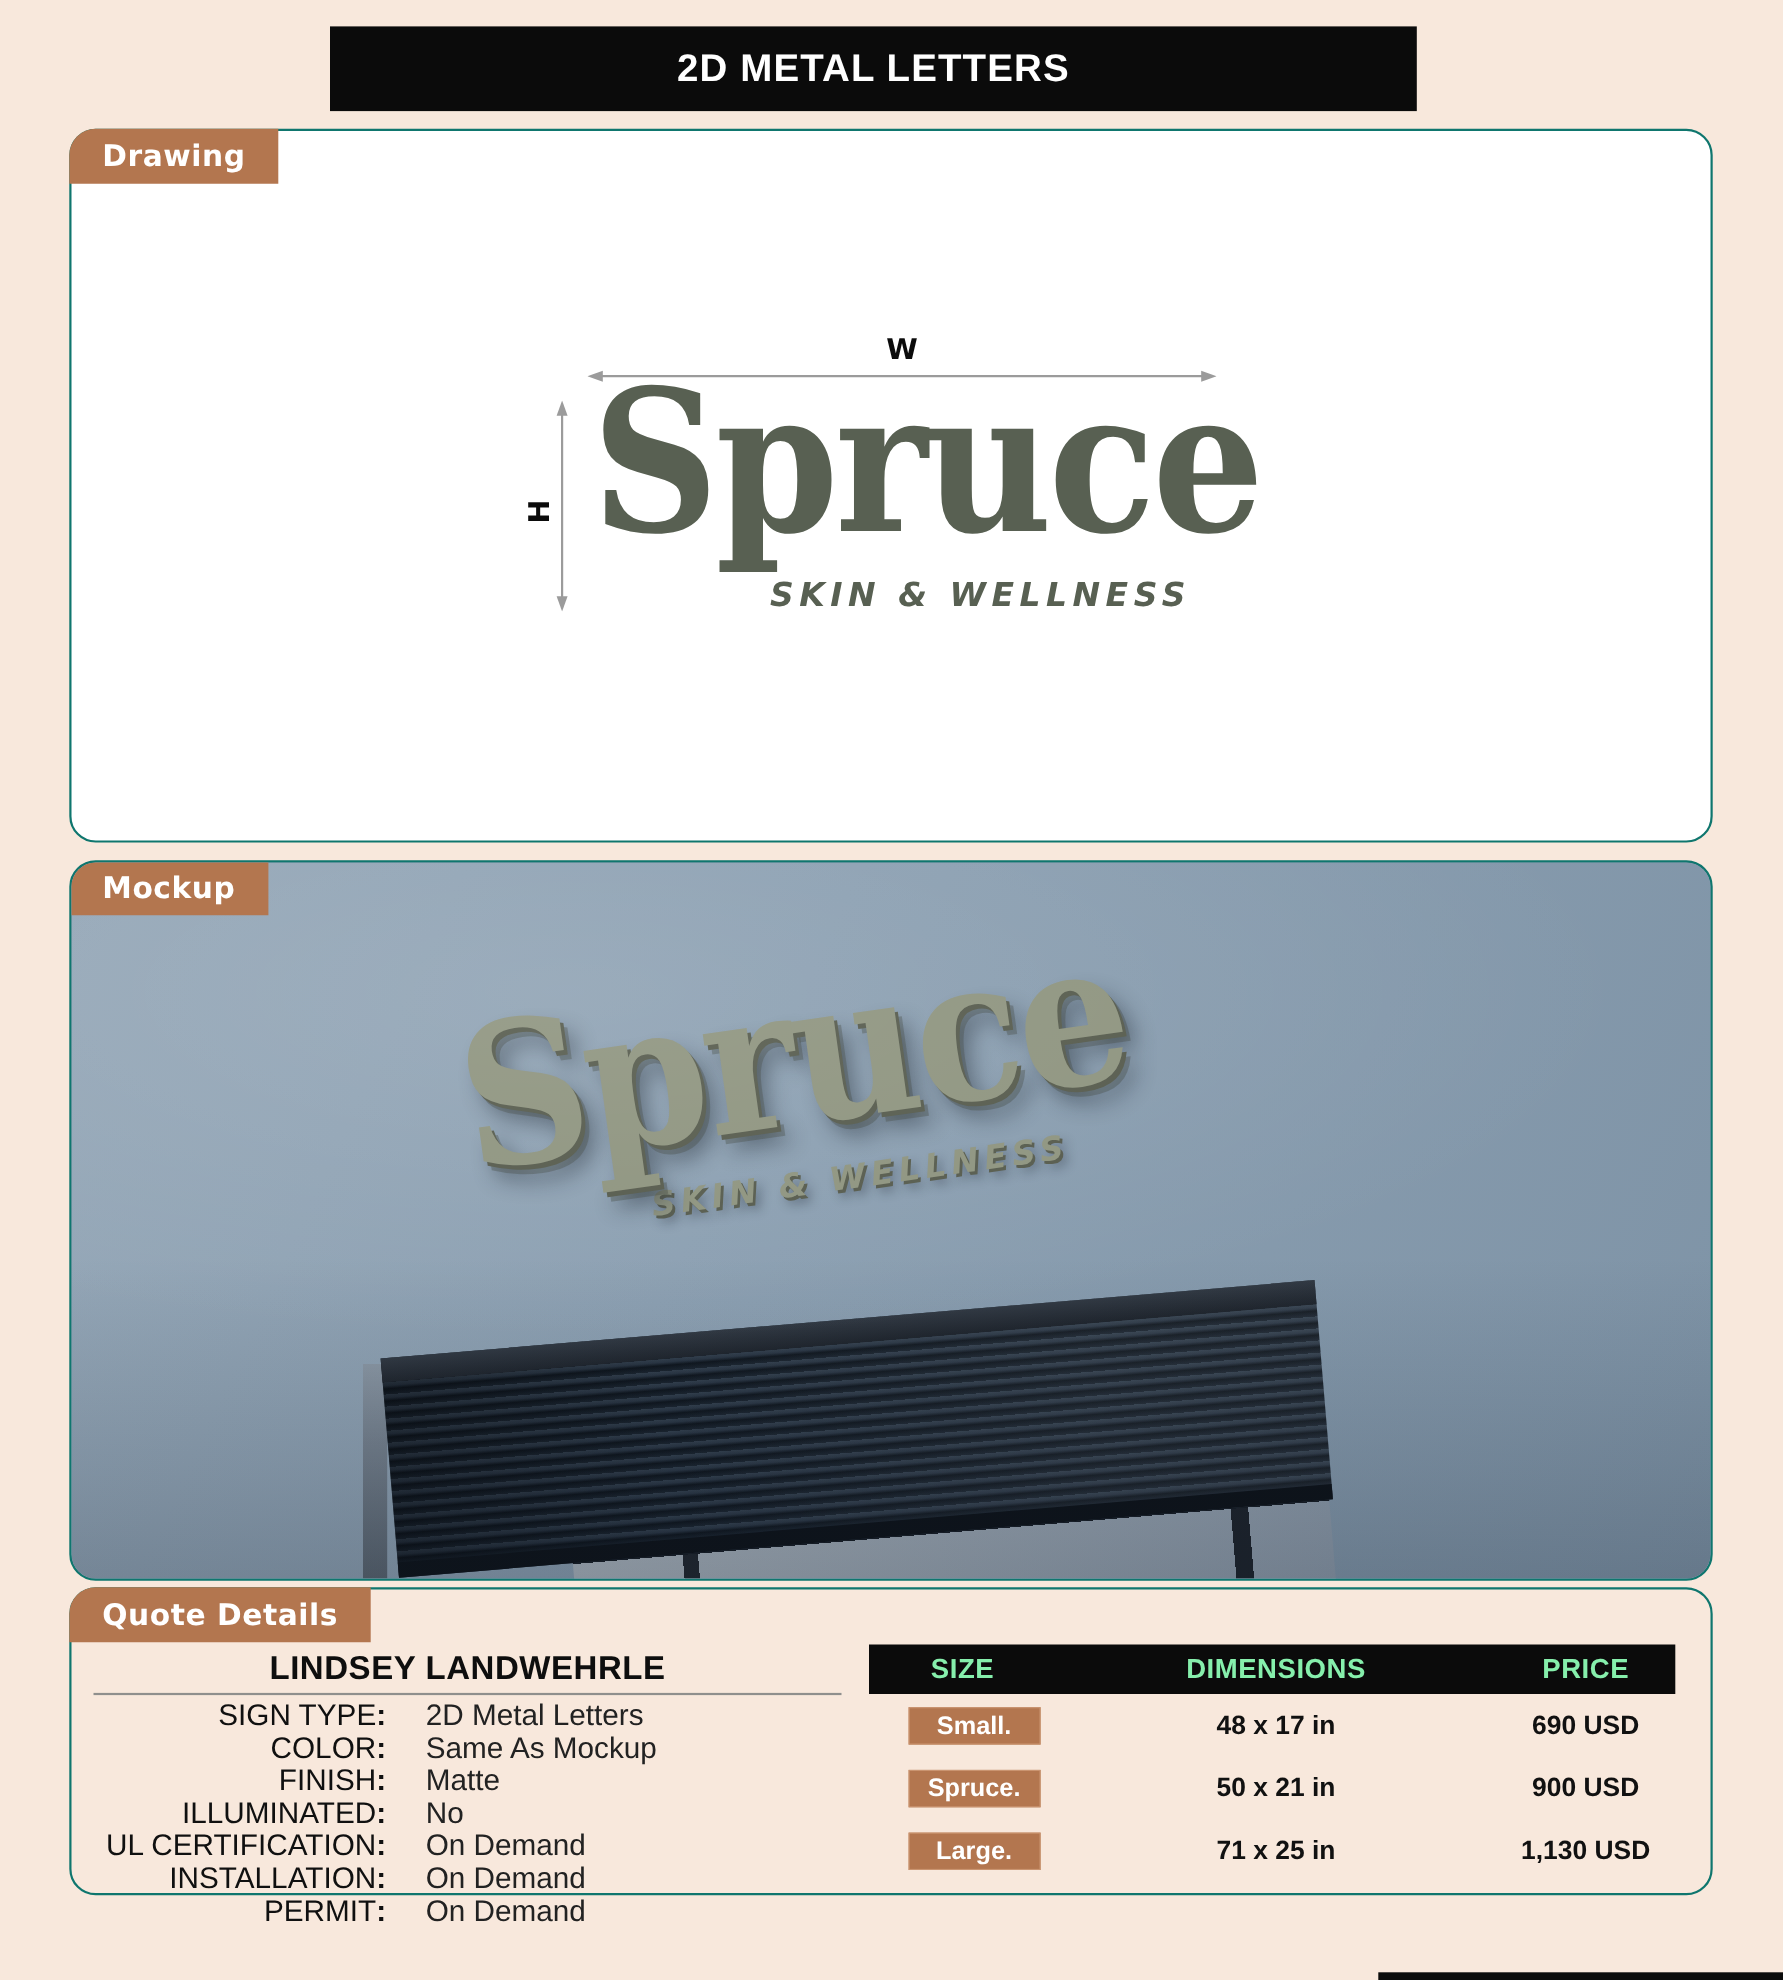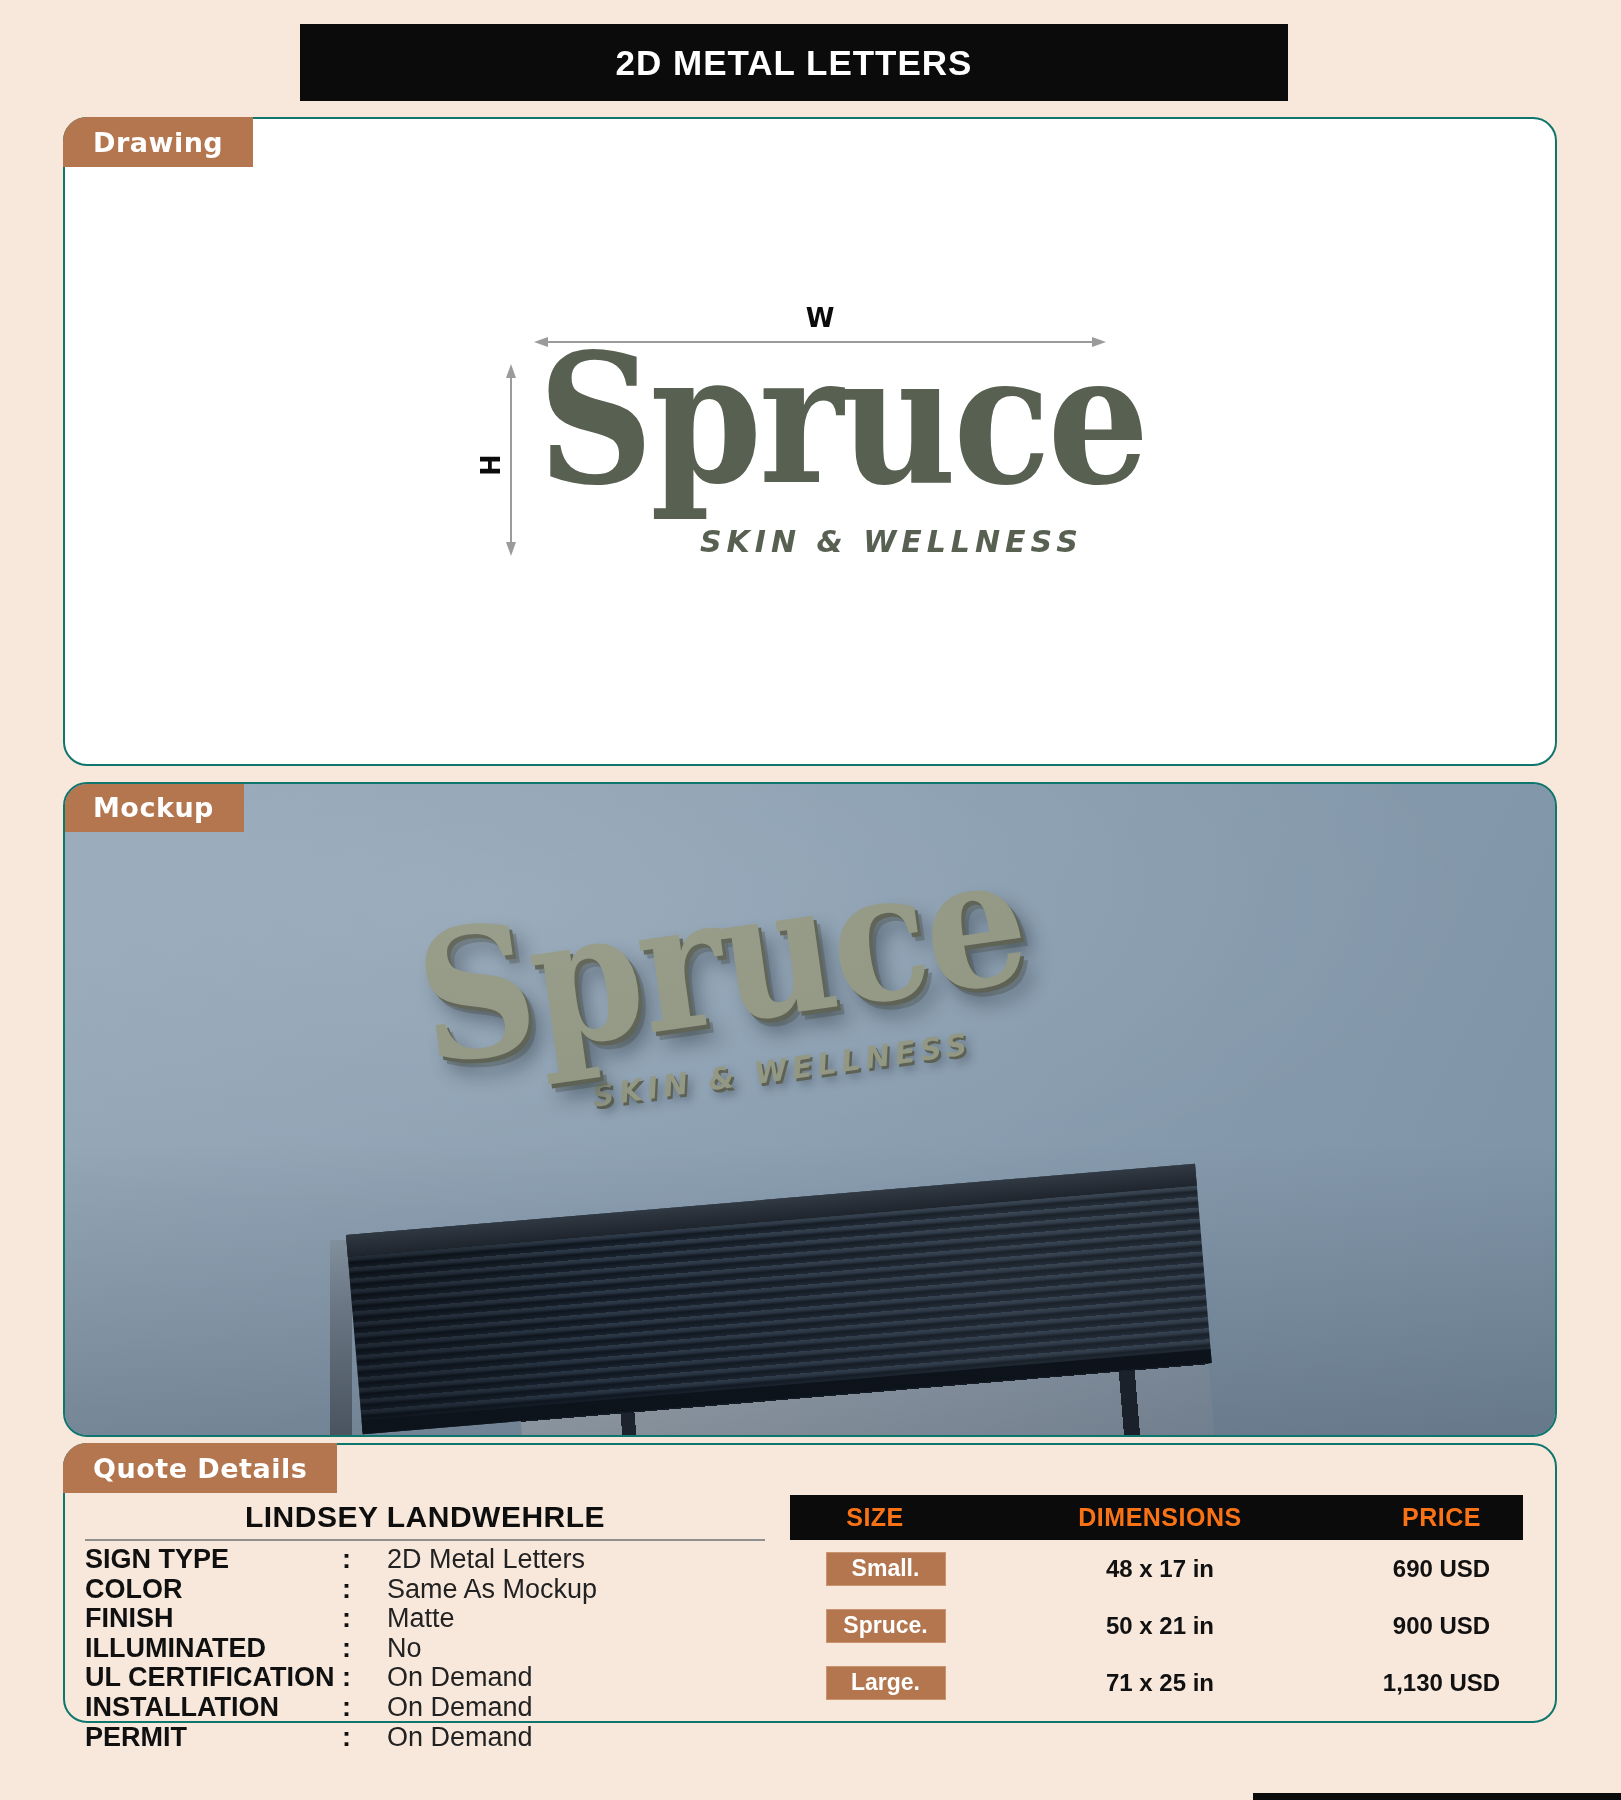--- a/index.html
+++ b/index.html
@@ -60,27 +60,27 @@
     background:linear-gradient(#323a44,#20262e);}
   .louver::after{content:'';position:absolute;left:0;right:0;bottom:0;height:14px;background:#0d1218;}
 
   
   .quote-panel{top:1443px;height:280px;background:#f8e8dc;}
   .customer-name{position:absolute;left:20px;top:55px;width:680px;text-align:center;
     font-weight:bold;font-size:30px;color:#0e0e0e;letter-spacing:.5px;}
   .name-underline{position:absolute;left:20px;top:94px;width:680px;height:2px;background:#8f8f8d;}
   .spec-list{position:absolute;left:20px;top:99px;width:700px;}
   .spec-row{display:grid;grid-template-columns:257px 45px 1fr;height:29.6px;align-items:center;}
-  .spec-label{font-weight:bold;font-size:27px;color:#101010;white-space:nowrap;}
+  .spec-label{font-weight:normal;font-size:27px;color:#101010;white-space:nowrap;text-align:right;}
   .spec-colon{font-weight:bold;font-size:27px;color:#101010;}
   .spec-value{font-size:27px;color:#222222;white-space:nowrap;}
 
   .price-table{position:absolute;left:725px;top:50px;width:733px;}
   .pt-header{display:grid;grid-template-columns:170px 400px 163px;background:#0b0b0b;height:45px;align-items:center;}
-  .pt-header span{color:#f97316;text-align:center;font-weight:bold;font-size:25px;letter-spacing:.5px;}
+  .pt-header span{color:#86efac;text-align:center;font-weight:bold;font-size:25px;letter-spacing:.5px;}
   .pt-row{display:grid;grid-template-columns:170px 400px 163px;height:57px;align-items:center;}
   .size-badge{justify-self:center;width:120px;height:34px;background:#b3764f;border:1px solid #ca9470;
     color:#fff;font-weight:bold;font-size:23px;display:flex;align-items:center;justify-content:center;box-sizing:border-box;margin-left:21px;}
   .pt-dim,.pt-price{text-align:center;font-weight:bold;font-size:24px;color:#111111;}
 
   .footer-sliver{position:absolute;left:1253px;bottom:0;width:368px;height:7px;background:#0b0b0b;}
 </style>
 </head>
 <body>
 

